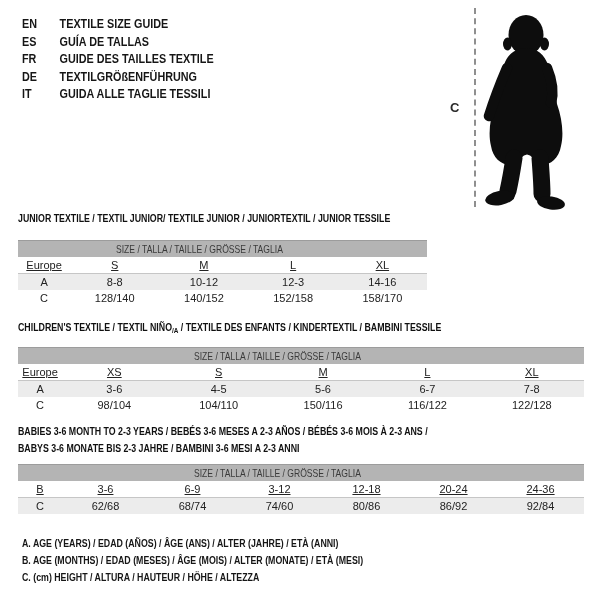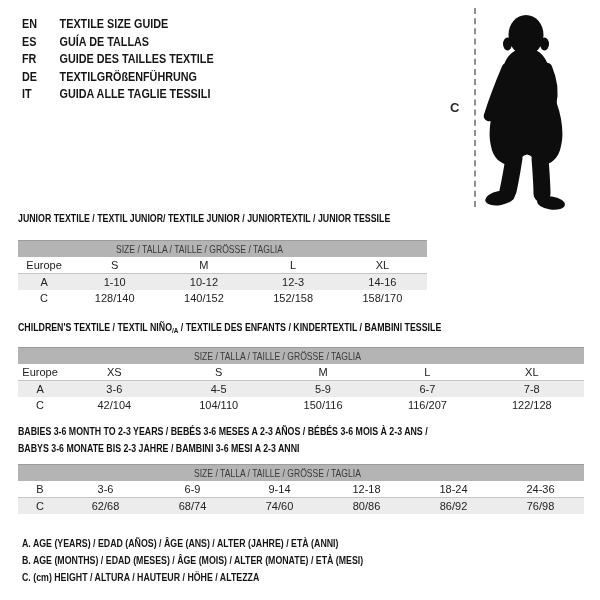--- a/index.html
+++ b/index.html
@@ -24,21 +24,21 @@
   
   .sec-heading{font-weight:700;font-size:11px;line-height:14px;color:#101010;
     white-space:nowrap;transform:scaleX(0.80);transform-origin:0 0;}
   .subs{font-size:8px;vertical-align:-2px;}
 
   
   table.size-table{border-collapse:collapse;table-layout:fixed;font-size:11px;color:#222;}
   table.size-table td{padding:0;vertical-align:middle;height:16px;text-align:center;overflow:hidden;}
   td.bar-cell{background:#b4b4b4;border-top:1px solid #9c9c9c;height:16px;text-align:left;padding-left:5px;color:#3a3a3a;margin-top:46px;}
   td.row-label{text-align:left;padding-left:4px;}
-  tr.first-data-row td{border-bottom:1px solid #c6c6c6;}
+  tr.first-data-row td{border-bottom:1px solid #c6c6c6;text-decoration:underline;}
   tr.shaded td{background:#ececec;}
 
   .t-junior{left:18px;top:240px;width:409px;}
   .t-children{left:18px;top:347px;width:566px;}
   .t-babies{left:18px;top:464px;width:566px;}
 
   .h-junior{left:18px;top:211px;}
   .h-children{left:18px;top:320px;}
   .h-babies{left:18px;top:423px;line-height:17px;}
 
@@ -107,21 +107,21 @@
   </tr>
   <tr class="first-data-row">
     <td class="row-label">Europe</td>
     <td>S</td>
     <td>M</td>
     <td>L</td>
     <td>XL</td>
   </tr>
   <tr class="shaded">
     <td class="row-label">A</td>
-    <td>1-10</td>
+    <td>8-8</td>
     <td>10-12</td>
     <td>12-3</td>
     <td>14-16</td>
   </tr>
   <tr>
     <td class="row-label">C</td>
     <td>128/140</td>
     <td>140/152</td>
     <td>152/158</td>
     <td>158/170</td>
@@ -149,30 +149,30 @@
     <td>XS</td>
     <td>S</td>
     <td>M</td>
     <td>L</td>
     <td>XL</td>
   </tr>
   <tr class="shaded">
     <td class="row-label">A</td>
     <td>3-6</td>
     <td>4-5</td>
-    <td>5-9</td>
+    <td>5-6</td>
     <td>6-7</td>
     <td>7-8</td>
   </tr>
   <tr>
     <td class="row-label">C</td>
-    <td>42/104</td>
+    <td>98/104</td>
     <td>104/110</td>
     <td>150/116</td>
-    <td>116/207</td>
+    <td>116/122</td>
     <td>122/128</td>
   </tr>
 </tbody>
   </table>
 
 <div class="abs sec-heading h-babies">
   <div>BABIES 3-6 MONTH TO 2-3 YEARS / BEBÉS 3-6 MESES A 2-3 AÑOS / BÉBÉS 3-6 MOIS À 2-3 ANS /</div>
   <div>BABYS 3-6 MONATE BIS 2-3 JAHRE / BAMBINI 3-6 MESI A 2-3 ANNI</div>
 </div>
 
@@ -187,33 +187,33 @@
       <col style="width:87px">
     </colgroup>
   <tbody>
       <tr>
     <td class="bar-cell" colspan="7"><span class="cond78">SIZE / TALLA / TAILLE / GRÖSSE / TAGLIA</span></td>
   </tr>
   <tr class="first-data-row">
     <td class="row-label">B</td>
     <td>3-6</td>
     <td>6-9</td>
-    <td>9-14</td>
+    <td>3-12</td>
     <td>12-18</td>
-    <td>18-24</td>
+    <td>20-24</td>
     <td>24-36</td>
   </tr>
   <tr class="shaded">
     <td class="row-label">C</td>
     <td>62/68</td>
     <td>68/74</td>
     <td>74/60</td>
     <td>80/86</td>
     <td>86/92</td>
-    <td>76/98</td>
+    <td>92/84</td>
   </tr>
 </tbody>
   </table>
 
 <div class="abs notes">
   <div class="note-line">A. AGE (YEARS) / EDAD (AÑOS) / ÂGE (ANS) / ALTER (JAHRE) / ETÀ (ANNI)</div>
   <div class="note-line">B. AGE (MONTHS) / EDAD (MESES) / ÂGE (MOIS) / ALTER (MONATE) / ETÀ (MESI)</div>
   <div class="note-line">C. (cm) HEIGHT / ALTURA / HAUTEUR / HÖHE / ALTEZZA</div>
 </div>
 

